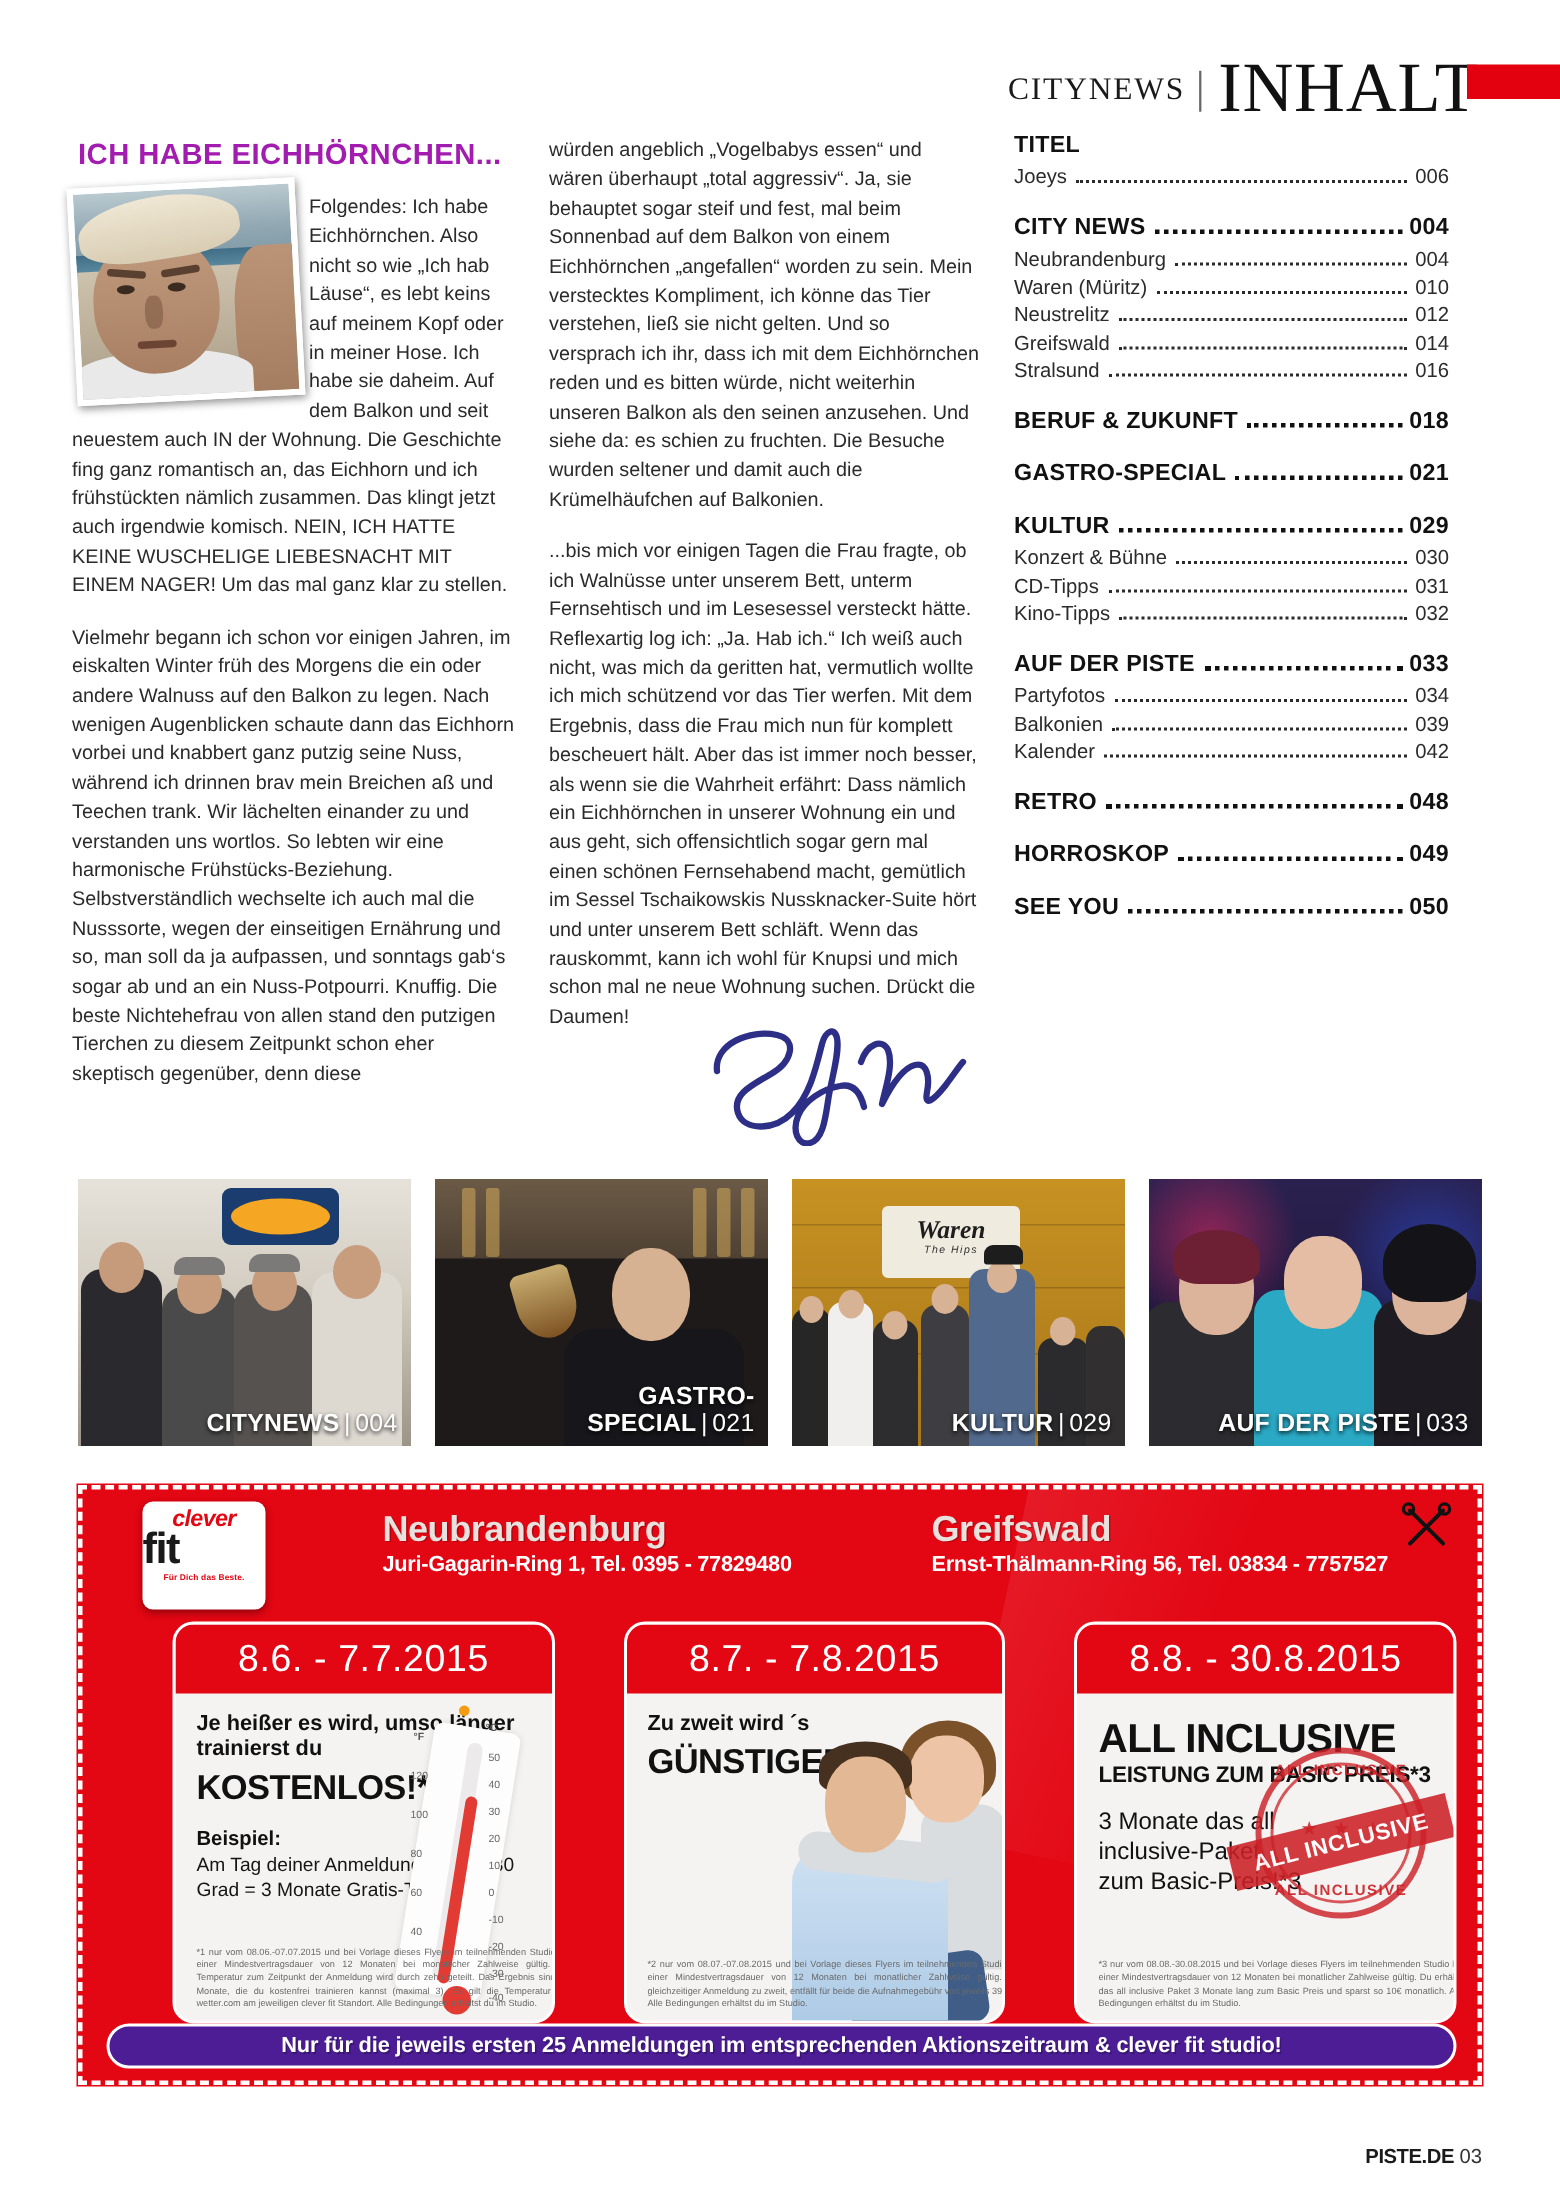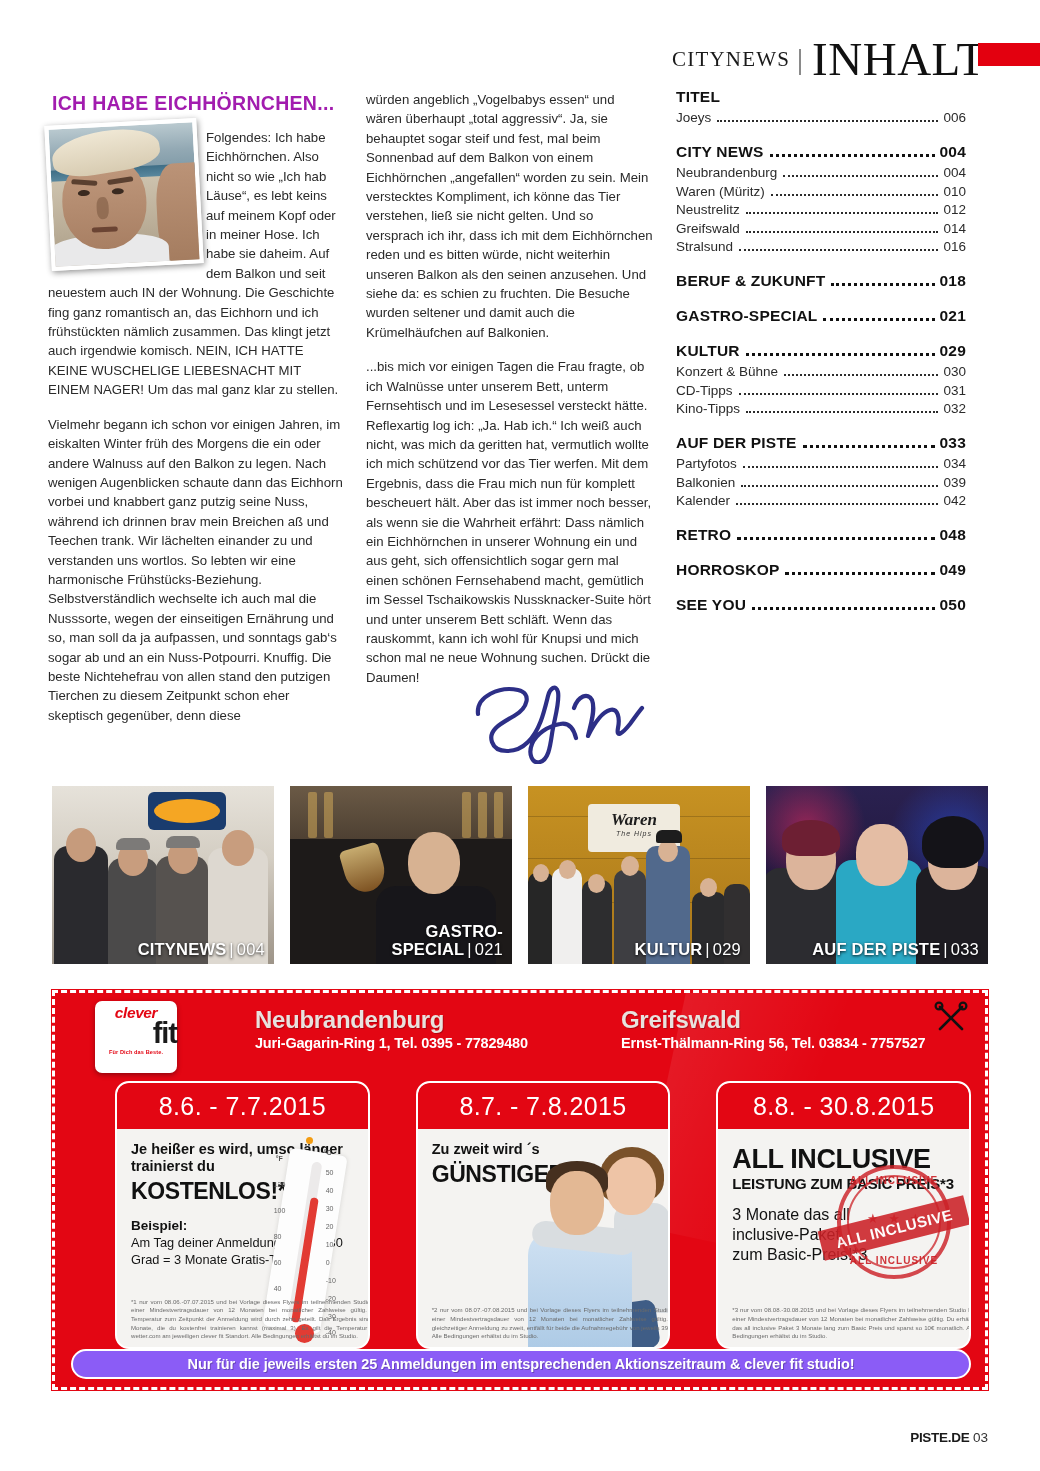--- a/index.html
+++ b/index.html
@@ -299,21 +299,21 @@
     position:absolute; left:40px; top:8px; width:82px; height:72px;
     background:#fff; border-radius:7px;
     box-shadow: 0 2px 5px rgba(0,0,0,.35);
   }
   .cf-logo .clever {
     text-align:center; font-size:15.5px; font-weight:bold; color:#e30613;
     font-style:italic; margin-top:3px; letter-spacing:-0.4px;
     font-family:"Liberation Sans", sans-serif;
   }
   .cf-logo .fit {
-    text-align:right; font-size:29px; font-weight:bold; color:#1a1a1a;
+    text-align:left; font-size:29px; font-weight:bold; color:#1a1a1a;
     line-height:.8; letter-spacing:-1px; font-family:"Liberation Sans", sans-serif;
   }
   .cf-logo .slogan {
     text-align:center; font-size:5.6px; font-weight:bold; color:#e30613;
     margin-top:4px; letter-spacing:.1px;
   }
   .studio {
     position:absolute; color:#fff;
   }
   .studio .city {
@@ -440,21 +440,21 @@
     position:absolute; width:114px; left:14px; text-align:center;
     color:#cc2127; font-weight:bold; font-size:10px; opacity:.9;
     letter-spacing:1px;
   }
   .stamp .arcTop { top:16px; }
   .stamp .arcBot { top:96px; }
 
   .ad-bottom {
     position:absolute; left:16px; bottom:8px;
     width: 900px; height: 30px;
-    background:#8b5cf6; border:2px solid #fff; border-radius: 15px;
+    background:#4c1d95; border:2px solid #fff; border-radius: 15px;
     display:flex; align-items:center; justify-content:center;
   }
   .ad-bottom span {
     color:#fff; font-weight:bold; font-size:14.5px; letter-spacing:-0.1px;
     text-shadow: 1px 1px 0 rgba(0,0,0,.25);
   }
 
   
   .footer {
     position:absolute; right:52px; bottom:26px;

